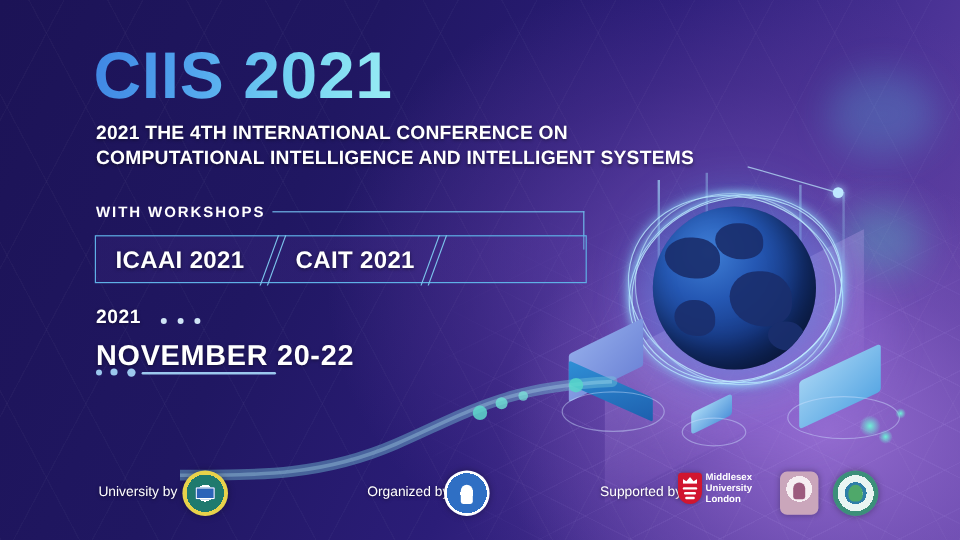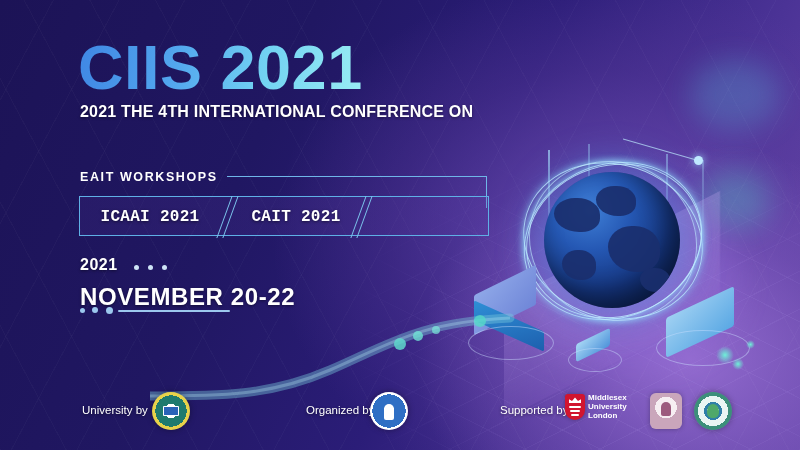--- a/index.html
+++ b/index.html
@@ -25,21 +25,21 @@
       repeating-linear-gradient(27deg, rgba(200,180,255,.22) 0 1px, rgba(0,0,0,0) 1px 34px),
       repeating-linear-gradient(-27deg, rgba(200,180,255,.22) 0 1px, rgba(0,0,0,0) 1px 34px);
     -webkit-mask-image:radial-gradient(ellipse at 60% 60%, #000 35%, transparent 78%);
     mask-image:radial-gradient(ellipse at 60% 60%, #000 35%, transparent 78%);
   }
   .glow{position:absolute;border-radius:50%;pointer-events:none;filter:blur(14px);}
 
   
   #title{
     position:absolute;left:78px;top:36px;
-    font-size:63px;font-weight:bold;letter-spacing:.5px;line-height:1;
+    font-size:55px;font-weight:bold;letter-spacing:.5px;line-height:1;
     background:linear-gradient(100deg,#3f86e4 0%,#52a6ee 34%,#73d3f2 66%,#9aeef4 100%);
     -webkit-background-clip:text;background-clip:text;color:transparent;
     -webkit-text-fill-color:transparent;
   }
   #subtitle{
     position:absolute;left:80px;top:101px;width:660px;color:#fff;
     font-size:16px;font-weight:bold;line-height:1.33;letter-spacing:.2px;
     text-shadow:0 1px 3px rgba(0,0,0,.45);
   }
   #subtitle div{white-space:nowrap;}
@@ -58,23 +58,22 @@
     position:absolute;left:79px;top:196px;width:410px;height:40px;
     border:1px solid #5fb0e6;box-sizing:border-box;
     background:linear-gradient(90deg, rgba(60,40,130,.30), rgba(95,65,170,.22));
   }
   #ws-frame .slash{
     position:absolute;top:-1px;width:1px;height:42px;background:#7cc4ec;
     transform:skewX(-20deg);
   }
   .ws-item{
     position:absolute;top:0;height:40px;display:flex;align-items:center;justify-content:center;
-    color:#fff;font-size:16px;font-weight:bold;letter-spacing:.3px;
+    color:#fff;font-size:20px;font-weight:bold;letter-spacing:.3px;
     text-shadow:0 1px 3px rgba(0,0,0,.5);
-    font-family:Liberation Mono, monospace;
   }
 
   
   #date-year{
     position:absolute;left:80px;top:256px;color:#fff;font-size:16px;font-weight:bold;letter-spacing:.5px;
     text-shadow:0 1px 3px rgba(0,0,0,.45);
   }
   #date-dots{position:absolute;left:134px;top:265px;display:flex;gap:9px;align-items:center;}
   #date-dots b{display:block;width:5px;height:5px;border-radius:50%;background:#cfe4f6;}
   #date-range{
@@ -183,23 +182,24 @@
     <circle cx="250" cy="44" r="6" fill="#5fd9cd" opacity=".85"></circle>
     <circle cx="268" cy="36" r="5" fill="#6fe3d4" opacity=".8"></circle>
     <circle cx="286" cy="30" r="4" fill="#7ae9da" opacity=".7"></circle>
     <circle cx="330" cy="21" r="6" fill="#55d8c8" opacity=".8"></circle>
   </svg>
 
   <div id="title">CIIS 2021</div>
 
   <div id="subtitle">
     <div>2021 THE 4TH INTERNATIONAL CONFERENCE ON</div>
-  </div>
-
-  <div id="ws-label">EAIT WORKSHOPS</div>
+    <div>COMPUTATIONAL INTELLIGENCE AND INTELLIGENT SYSTEMS</div>
+  </div>
+
+  <div id="ws-label">WITH WORKSHOPS</div>
   <div id="ws-connector">
     <i class="h"></i>
       <i class="v"></i>
   </div>
 
   <div id="ws-frame">
     <div class="ws-item" style="left:0;width:140px;">
       <span>ICAAI 2021</span>
     </div>
     <div class="slash" style="left:144px;"></div>

